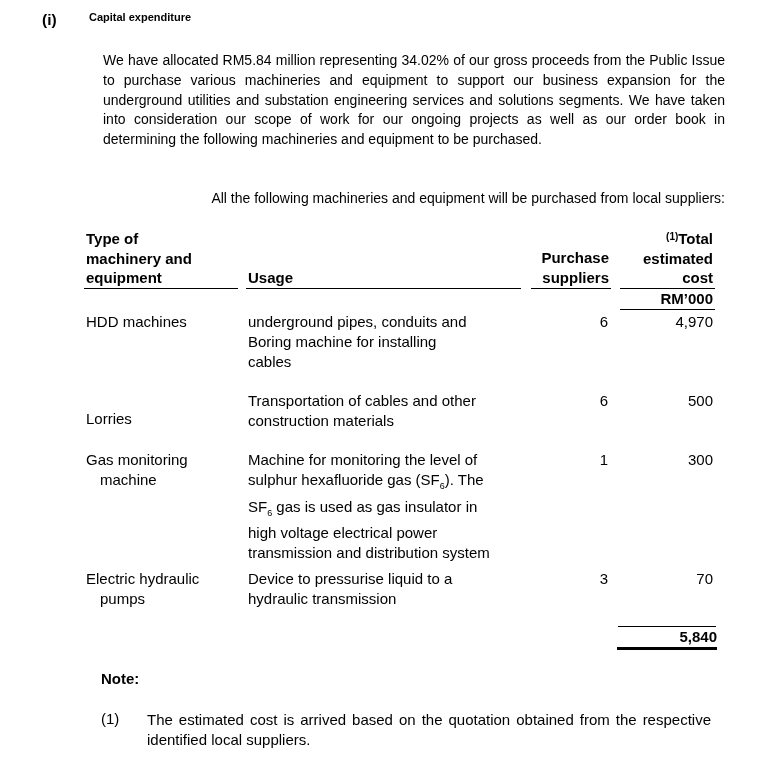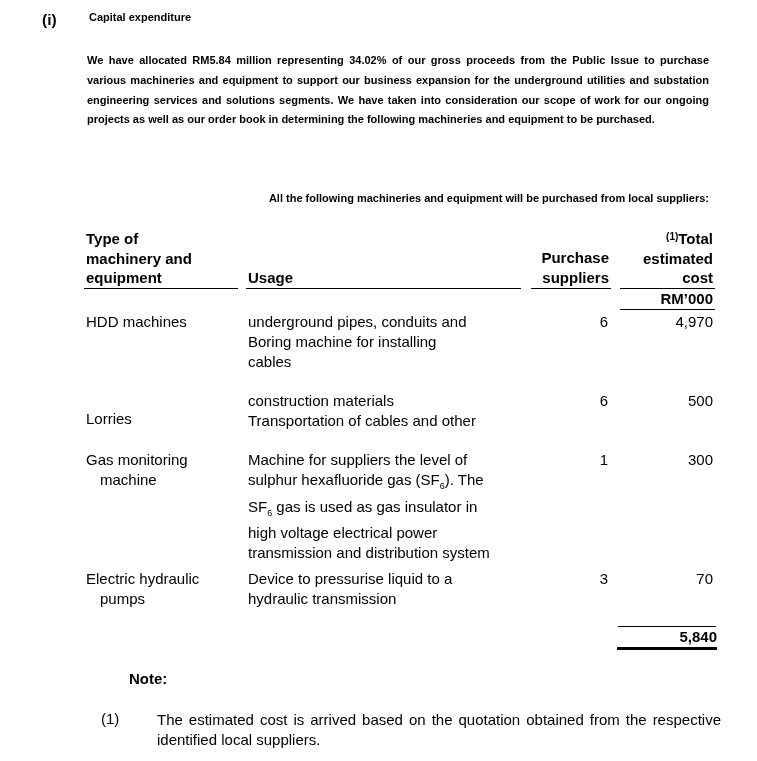--- a/index.html
+++ b/index.html
@@ -1,20 +1,20 @@
 <!DOCTYPE html>
 <html><head>
 <meta charset="utf-8">
 <style>
   html, body { margin:0; padding:0; background:#ffffff; }
   body { width:757px; height:761px; position:relative; overflow:hidden;
          font-family:"Liberation Sans", sans-serif; color:#000; font-size:15px; }
   .abs { position:absolute; }
   .bold { font-weight:bold; }
-  .para { position:absolute; left:87px; width:622px; line-height:19.8px; text-align:justify; font-size:11px;font-weight:bold; }
+  .para { position:absolute; left:103px; width:622px; line-height:19.8px; text-align:justify; font-size:14px; }
   .hdr { font-weight:bold; font-size:15px; line-height:19.5px; }
   .rule { position:absolute; height:0; border-top:1.5px solid #000; }
   .cell { position:absolute; font-size:15px; line-height:19.8px; }
   .r { text-align:right; }
   sup.s { font-size:10px; vertical-align:top; position:relative; top:-2px; }
   sub.s { font-size:9px; }
 </style>
 </head>
 <body>
 
@@ -56,34 +56,34 @@
       <div>Boring machine for installing</div>
       <div>cables</div>
     </div>
     <div class="cell r" style="left:560px;width:48px;top:312px;">6</div>
     <div class="cell r" style="left:640px;width:73px;top:312px;">4,970</div>
   </div>
 
   <div>
     <div class="cell" style="left:86px;top:391px;margin-top:18px;">Lorries</div>
     <div class="cell" style="left:248px;top:391px;">
+      <div>Transportation of cables and other</div>
       <div>construction materials</div>
-      <div>Transportation of cables and other</div>
     </div>
     <div class="cell r" style="left:560px;width:48px;top:391px;">6</div>
     <div class="cell r" style="left:640px;width:73px;top:391px;">500</div>
   </div>
 
   <div>
     <div class="cell" style="left:86px;top:450px;">
       <div>Gas monitoring</div>
       <div style="padding-left:14px;">machine</div>
     </div>
     <div class="cell" style="left:248px;top:450px;">
-      <div>Machine for suppliers the level of</div>
+      <div>Machine for monitoring the level of</div>
       <div><span>sulphur hexafluoride gas (SF</span><sub class="s">6</sub><span>). The</span></div>
       <div><span>SF</span><sub class="s">6</sub><span style="white-space:pre;"> gas is used as gas insulator in</span></div>
       <div>high voltage electrical power</div>
       <div>transmission and distribution system</div>
     </div>
     <div class="cell r" style="left:560px;width:48px;top:450px;">1</div>
     <div class="cell r" style="left:640px;width:73px;top:450px;">300</div>
   </div>
 
   <div>
@@ -97,17 +97,17 @@
     </div>
     <div class="cell r" style="left:560px;width:48px;top:569px;">3</div>
     <div class="cell r" style="left:640px;width:73px;top:569px;">70</div>
   </div>
 
   <div class="rule" style="left:618px;width:98px;top:626px;border-top-width:1.5px;"></div>
   <div class="cell r bold" style="left:624px;width:93px;top:627px;">5,840</div>
   <div class="rule" style="left:617px;width:100px;top:647px;border-top-width:3px;"></div>
 </div>
 
-<div class="abs bold" style="left:101px;top:670px;font-size:15px;margin-left:28px;">Note:</div>
+<div class="abs bold" style="left:101px;top:670px;font-size:15px;">Note:</div>
 <div>
   <div class="abs" style="left:101px;top:710px;font-size:15px;">(1)</div>
-  <div class="abs" style="left:157px;top:710px;width:564px;font-size:15px;line-height:19.8px;text-align:justify;">The estimated cost is arrived based on the quotation obtained from the respective identified local suppliers.</div>
+  <div class="abs" style="left:147px;top:710px;width:564px;font-size:15px;line-height:19.8px;text-align:justify;">The estimated cost is arrived based on the quotation obtained from the respective identified local suppliers.</div>
 </div>
 
 </body></html>

